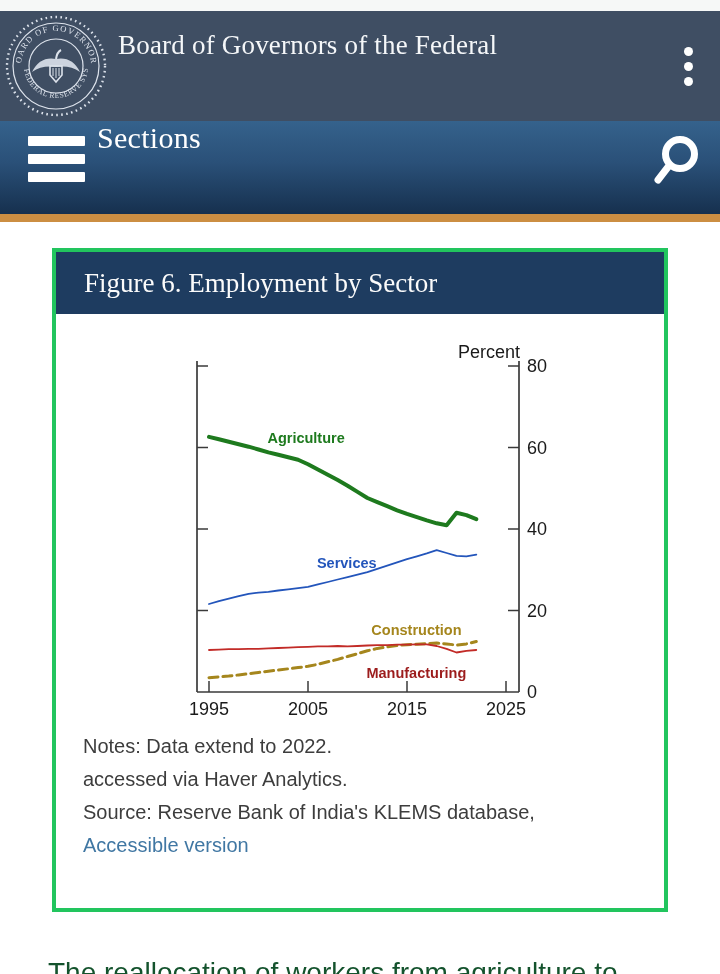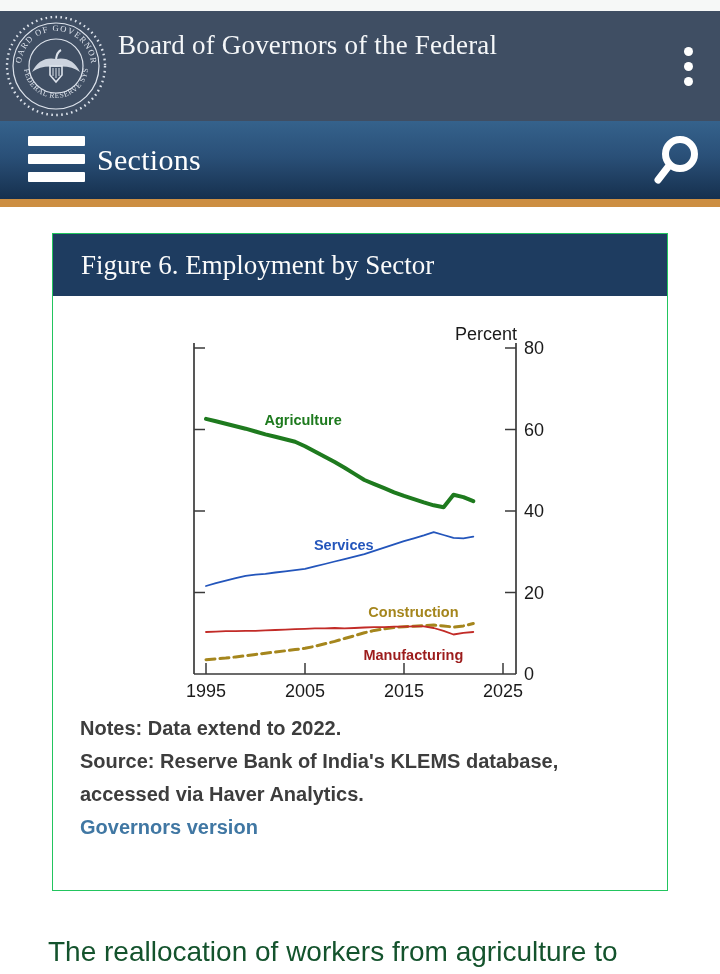--- a/index.html
+++ b/index.html
@@ -13,43 +13,43 @@
   .seal{position:absolute;left:4px;top:3px;width:104px;height:104px;}
   .masthead-title{
     position:absolute;left:118px;top:14px;color:#f5f7f9;
     font-family:"Liberation Serif",serif;font-size:27px;line-height:41px;
     letter-spacing:.2px;
   }
   .kebab{position:absolute;right:26px;top:36px;width:10px;cursor:pointer;}
   .kebab span{display:block;width:9px;height:9px;border-radius:50%;background:#fff;margin:0 0 6px;}
   
   .sections-bar{
-    height:78px;background:linear-gradient(#35628c,#2a5078 45%,#16304e);
-    position:relative;display:flex;align-items:center;
+    height:93px;background:linear-gradient(#35628c,#2a5078 45%,#16304e);
+    position:relative;display:flex;align-items:flex-start;
   }
   .hamburger{position:absolute;left:28px;top:15px;width:57px;cursor:pointer;}
   .hamburger span{display:block;height:10px;background:#fff;margin-bottom:8px;border-radius:1px;}
   .sections-label{
     margin-left:97px;color:#fff;font-family:"Liberation Serif",serif;
     font-size:30px;letter-spacing:.3px;cursor:pointer;
   }
   .search-btn{position:absolute;right:17px;top:13px;width:54px;height:54px;cursor:pointer;}
   .accent-bar{height:8px;background:#cc8e42;}
   
   .figure-card{
-    width:616px;margin:26px 0 0 52px;border:1px solid #22c55e;
+    width:616px;margin:26px 0 0 52px;border:4px solid #22c55e;
     box-sizing:border-box;background:#fff;
   }
   .figure-title-bar{
     background:#1e3c60;height:62px;line-height:62px;padding-left:28px;
     color:#fbfbfb;font-family:"Liberation Serif",serif;font-size:27px;
   }
   .figure-chart{height:410px;position:relative;}
   .figure-chart svg{position:absolute;left:0;top:0;}
-  .figure-notes{padding:6px 27px 0 27px;font-size:20px;line-height:33px;color:#3d3d3d;font-weight:bold;}
+  .figure-notes{padding:6px 27px 0 27px;font-size:20px;line-height:33px;color:#3d3d3d;}
   .figure-notes .note-line{white-space:nowrap;}
   .accessible-link{color:#4077a3;text-decoration:none;display:inline-block;}
   .figure-card .card-bottom-pad{height:46px;}
   
   .body-paragraph{
     margin:42px 20px 0 48px;font-size:28px;line-height:38px;color:#14532d;
   }
 </style>
 </head>
 <body>
@@ -142,20 +142,20 @@
         <text x="260.9100000000009" y="254.12" font-size="14.5" font-weight="bold" fill="#2355bb" font-family="Liberation Sans, sans-serif">Services</text>
         <polyline points="153.0,363.7 162.9,362.9 172.8,362.1 182.7,360.9 192.6,359.7 202.5,358.4 212.4,357.2 222.3,356.0 232.2,354.8 242.1,353.6 252.0,352.3 261.9,350.3 271.8,347.8 281.7,345.4 291.6,342.5 301.5,339.7 311.4,336.8 321.3,334.4 331.2,332.8 341.1,331.5 351.0,330.7 360.9,330.3 370.8,329.5 380.7,329.1 390.6,329.9 400.5,331.1 410.4,329.9 420.3,327.5" fill="none" stroke="#a5861d" stroke-width="3" stroke-linejoin="round" stroke-linecap="round" stroke-dasharray="9 5"></polyline>
         <text x="315.3600000000009" y="321.3575" font-size="14.5" font-weight="bold" fill="#a5861d" font-family="Liberation Sans, sans-serif">Construction</text>
         <polyline points="153.0,336.0 162.9,335.6 172.8,335.2 182.7,335.2 192.6,334.8 202.5,334.8 212.4,334.4 222.3,334.0 232.2,333.6 242.1,333.2 252.0,332.8 261.9,332.4 271.8,332.4 281.7,332.0 291.6,332.4 301.5,332.0 311.4,331.5 321.3,331.1 331.2,331.1 341.1,330.7 351.0,330.7 360.9,330.3 370.8,330.3 380.7,332.0 390.6,334.8 400.5,338.5 410.4,336.8 420.3,336.0" fill="none" stroke="#c22b27" stroke-width="1.8" stroke-linejoin="round" stroke-linecap="round"></polyline>
         <text x="310.4100000000009" y="363.7375" font-size="14.5" font-weight="bold" fill="#9c1c1c" font-family="Liberation Sans, sans-serif">Manufacturing</text>
       </svg>
   </div>
 
   <div class="figure-notes">
     <div class="note-line">Notes: Data extend to 2022.</div>
+    <div class="note-line">accessed via Haver Analytics.</div>
     <div class="note-line">Source: Reserve Bank of India's KLEMS database,</div>
-    <div class="note-line">accessed via Haver Analytics.</div>
-    <a class="accessible-link" href="#">Governors version</a>
+    <a class="accessible-link" href="#">Accessible version</a>
   </div>
   <div class="card-bottom-pad"></div>
 </section>
 
 <p class="body-paragraph">The reallocation of workers from agriculture to</p>
 
 </body></html>

